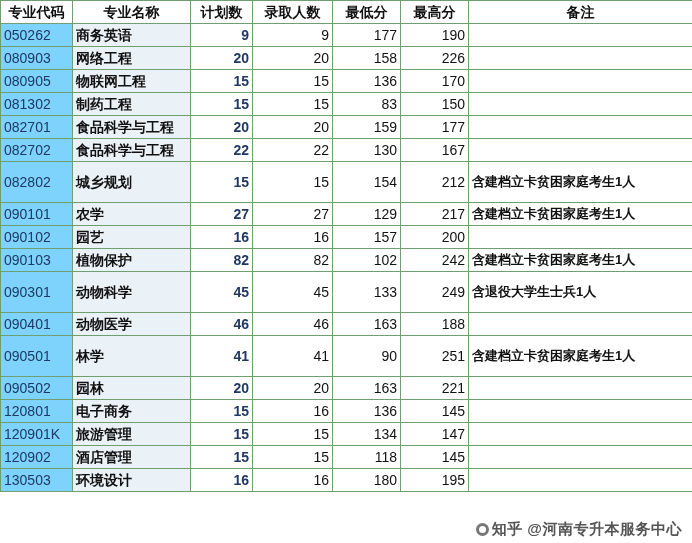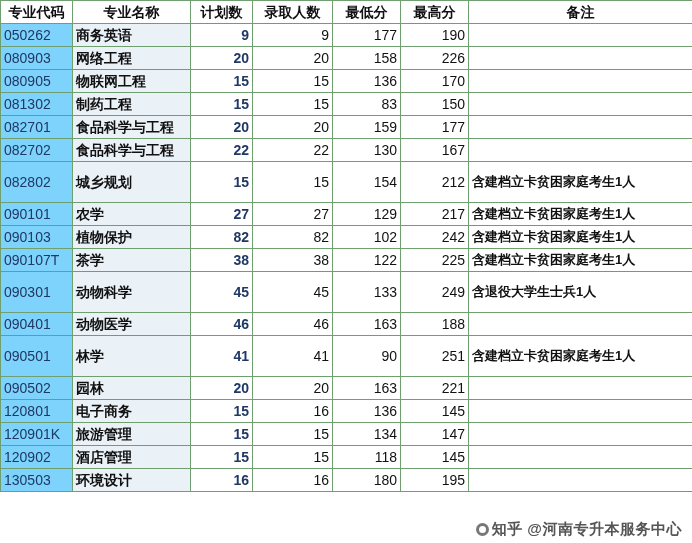--- a/index.html
+++ b/index.html
@@ -175,35 +175,35 @@
       <tr>
         <td class="code">090101</td>
         <td class="name">农学</td>
         <td class="num-blue">27</td>
         <td class="num">27</td>
         <td class="num">129</td>
         <td class="num">217</td>
         <td class="note">含建档立卡贫困家庭考生1人</td>
       </tr>
       <tr>
+        <td class="code">090102</td>
+        <td class="name">园艺</td>
+        <td class="num-blue">16</td>
+        <td class="num">16</td>
+        <td class="num">157</td>
+        <td class="num">200</td>
+        <td class="note"></td>
+      </tr>
+      <tr>
         <td class="code">090103</td>
         <td class="name">植物保护</td>
         <td class="num-blue">82</td>
         <td class="num">82</td>
         <td class="num">102</td>
         <td class="num">242</td>
-        <td class="note">含建档立卡贫困家庭考生1人</td>
-      </tr>
-      <tr>
-        <td class="code">090107T</td>
-        <td class="name">茶学</td>
-        <td class="num-blue">38</td>
-        <td class="num">38</td>
-        <td class="num">122</td>
-        <td class="num">225</td>
         <td class="note">含建档立卡贫困家庭考生1人</td>
       </tr>
       <tr class="tall">
         <td class="code">090301</td>
         <td class="name">动物科学</td>
         <td class="num-blue">45</td>
         <td class="num">45</td>
         <td class="num">133</td>
         <td class="num">249</td>
         <td class="note">含退役大学生士兵1人</td>

